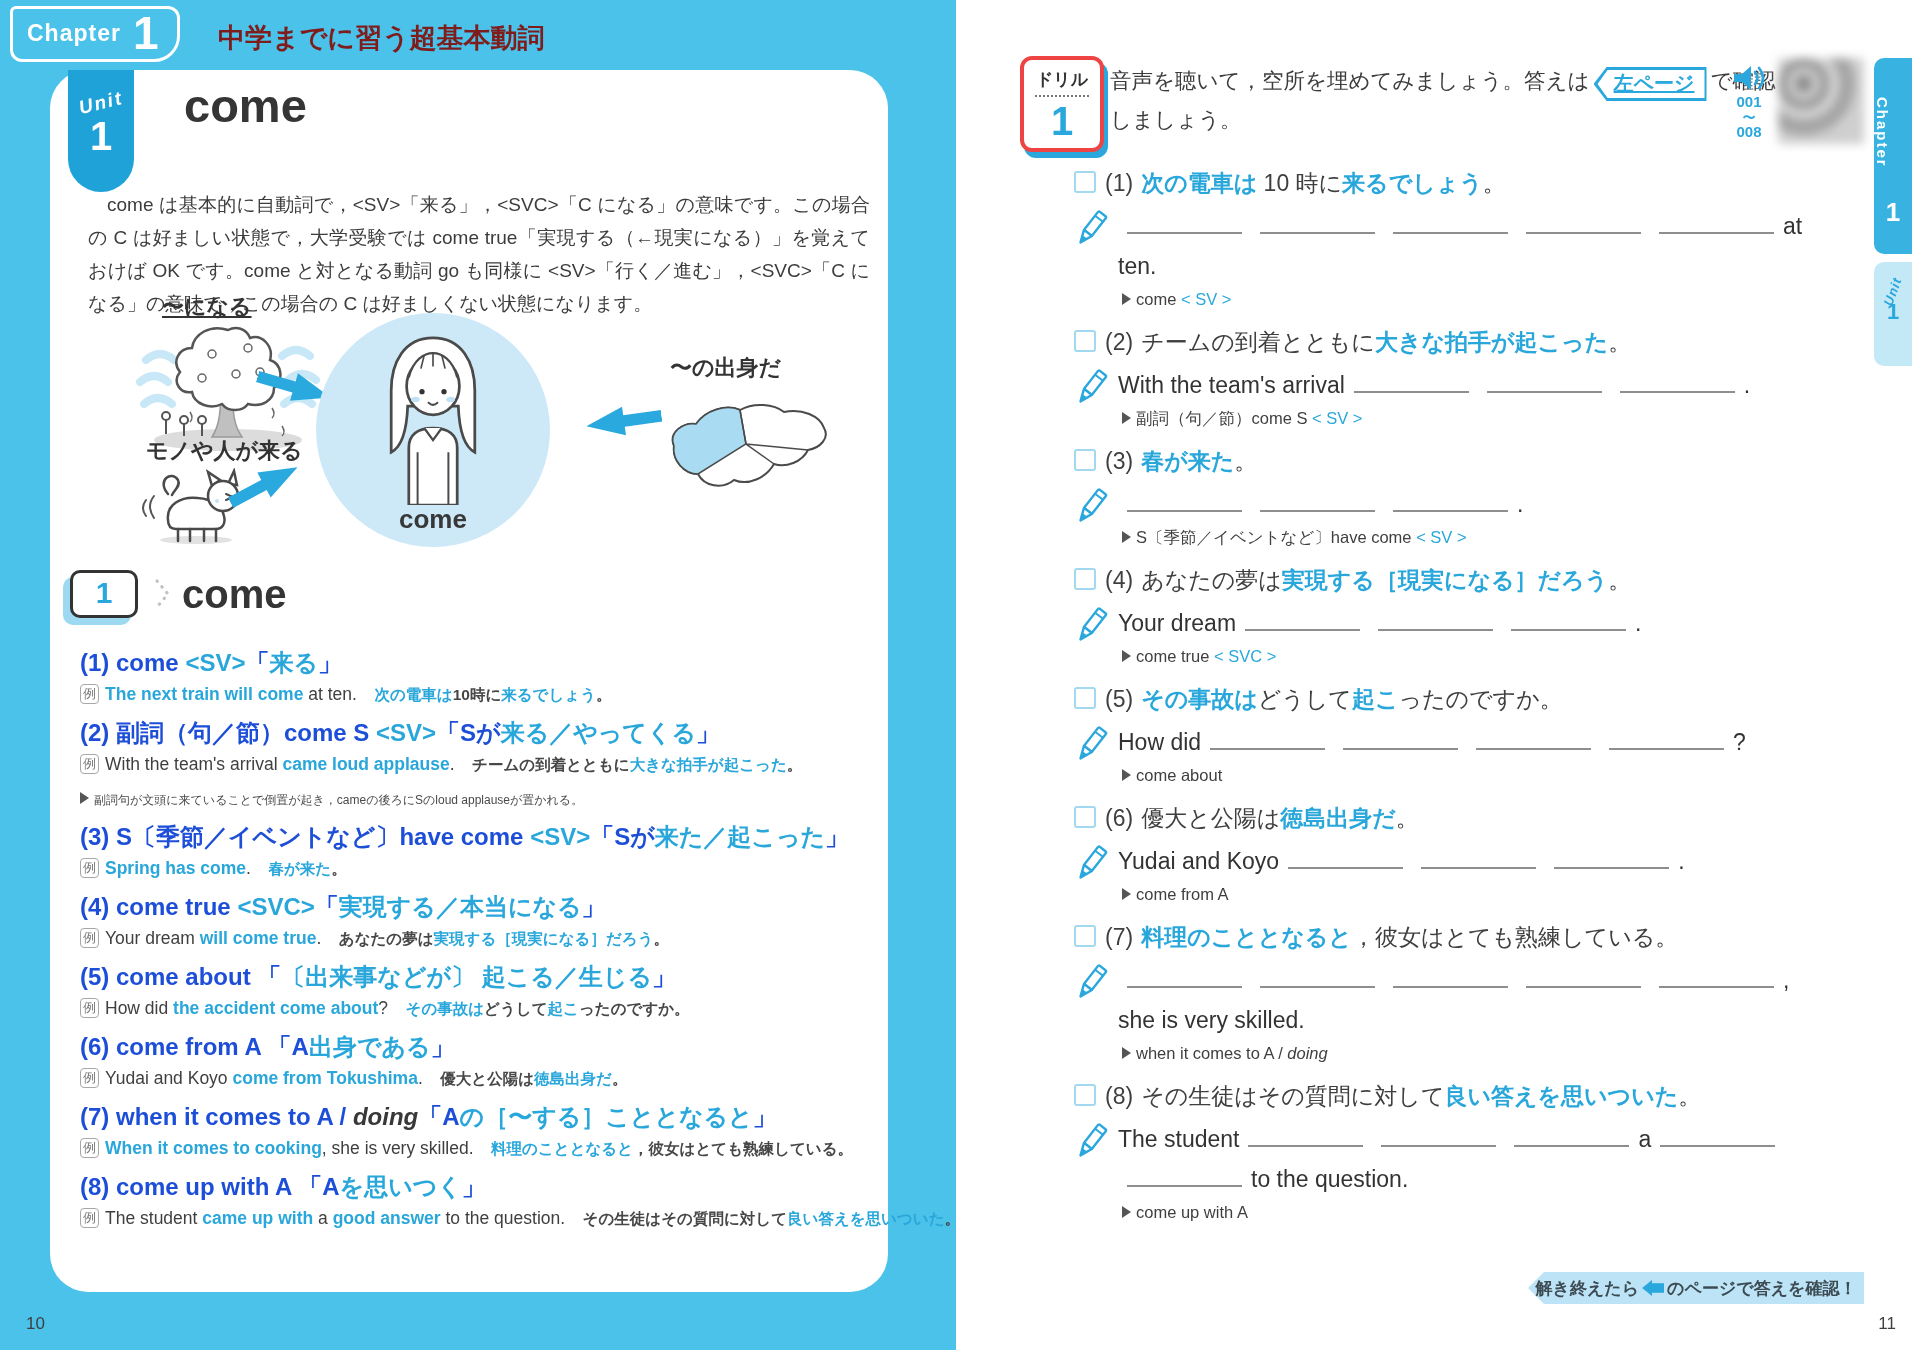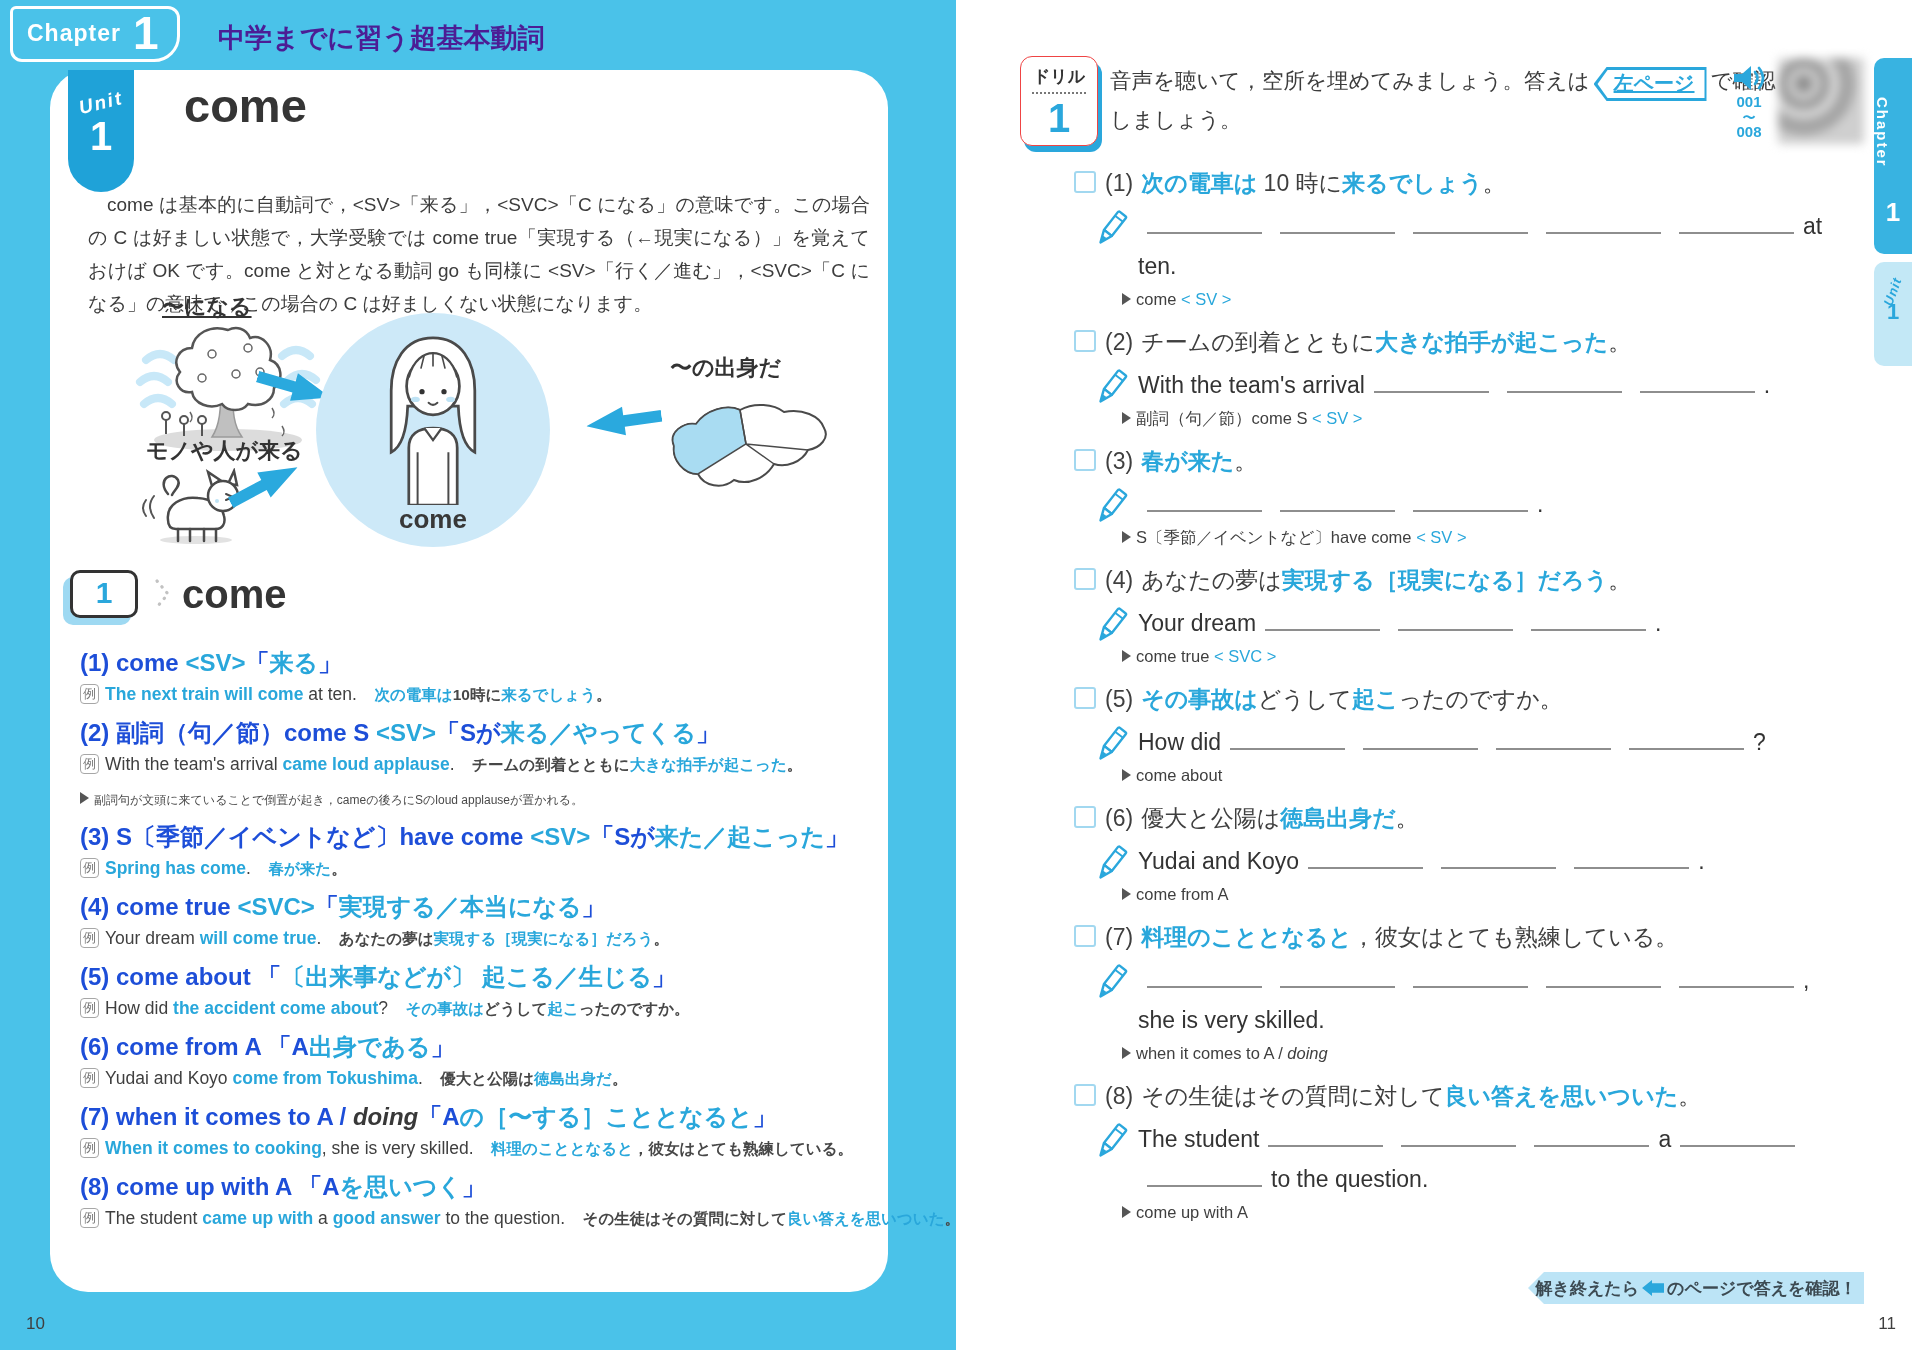--- a/index.html
+++ b/index.html
@@ -7,21 +7,21 @@
   .spread{position:relative;width:1912px;height:1350px;overflow:hidden;background:#fff;}
   .page{position:absolute;top:0;height:1350px;width:956px;}
   .page.left{left:0;background:#4ac2e9;}
   .page.right{left:956px;background:#ffffff;}
 
   
   .chapter-tab{position:absolute;left:10px;top:6px;display:flex;align-items:center;gap:12px;
     border:3px solid #fff;border-radius:6px 12px 26px 12px;padding:4px 18px 6px 14px;color:#fff;}
   .ch-label{font-size:23px;font-weight:700;letter-spacing:1px;}
   .ch-num{font-size:46px;font-weight:700;line-height:40px;}
-  .chapter-title{position:absolute;left:218px;top:20px;margin:0;font-size:27px;color:#4c1d95;font-weight:700;}
+  .chapter-title{position:absolute;left:218px;top:20px;margin:0;font-size:27px;color:#7f1d1d;font-weight:700;}
 
   .card{position:absolute;left:50px;top:70px;width:838px;height:1222px;background:#fff;border-radius:38px;}
 
   .unit-badge{position:absolute;left:18px;top:0;width:66px;height:122px;background:#1fa2d8;
     border-radius:0 0 33px 33px;color:#fff;text-align:center;}
   .unit-word{display:block;margin-top:22px;font-size:19px;font-style:italic;font-weight:700;transform:rotate(-14deg);letter-spacing:2px;}
   .unit-num{display:block;font-size:40px;font-weight:700;line-height:44px;}
 
   .unit-title{position:absolute;left:134px;top:8px;margin:0;font-size:47px;font-weight:700;color:#353535;}
 
@@ -69,21 +69,21 @@
   .seg-bl{color:#29a7db;font-weight:700;}
   .seg-jd{color:#474747;font-weight:700;font-size:15.5px;}
   .seg-jb{color:#29a7db;font-weight:700;font-size:15.5px;}
   .seg-nt{color:#4a4a4a;}
 
   .pageno{position:absolute;font-size:17px;color:#3f3f3f;}
   #pageno-left{left:26px;bottom:16px;}
   #pageno-right{right:16px;bottom:16px;}
 
   
-  .drill-badge{position:absolute;left:64px;top:56px;width:76px;height:88px;background:#fff;border:1px solid #ef4444;
+  .drill-badge{position:absolute;left:64px;top:56px;width:76px;height:88px;background:#fff;border:4px solid #ef4444;
     border-radius:12px;box-shadow:4px 6px 0 #2aa7dc;text-align:center;}
   .drill-word{display:block;font-size:17px;font-weight:700;color:#333;margin-top:8px;padding-bottom:4px;
     border-bottom:2px dotted #777;width:54px;margin-left:auto;margin-right:auto;}
   .drill-num{display:block;font-size:40px;font-weight:700;color:#2aa7dc;line-height:48px;}
 
   .instr{position:absolute;left:154px;top:62px;font-size:21.5px;line-height:38px;color:#3c3c3c;white-space:nowrap;}
   .lp-wrap{display:inline-block;background:#2aa7dc;clip-path:polygon(13px 0,100% 0,100% 100%,13px 100%,0 50%);
     padding:2px;vertical-align:-2px;margin:0 4px;}
   .lp-inner{display:block;background:#fff;clip-path:polygon(12px 1px,100% 1px,100% calc(100% - 1px),12px calc(100% - 1px),2px 50%);
     padding:0 10px 2px 18px;color:#2aa7dc;font-weight:700;font-size:20px;line-height:28px;text-decoration:underline;}
@@ -103,21 +103,21 @@
   .side-tab-unit .vtext{font-size:13px;font-weight:700;font-style:italic;transform:rotate(-70deg);margin-top:22px;display:inline-block;letter-spacing:1px;}
   .side-tab-unit .vnum{font-size:22px;font-weight:700;line-height:24px;display:block;}
 
   .ditems{position:absolute;left:118px;top:168px;width:792px;}
   .d-item{margin-bottom:17px;}
   .d-q{font-size:23px;line-height:30px;white-space:nowrap;}
   .checkbox{display:inline-block;width:18px;height:18px;border:2px solid #a2d8f0;border-radius:3px;margin-right:9px;vertical-align:-2px;}
   .d-num{color:#3f3f3f;margin-right:8px;}
   .seg-qd{color:#3f3f3f;}
   .seg-qb{color:#29a7db;font-weight:700;}
-  .d-ans{position:relative;margin:8px 0 2px 64px;font-size:23px;}
+  .d-ans{position:relative;margin:8px 0 2px 44px;font-size:23px;}
   .d-row{line-height:40px;white-space:nowrap;color:#333;}
   .seg-ad{color:#333;}
   .blank{display:inline-block;width:115px;height:26px;border-bottom:2px solid #8e8e8e;margin:0 9px;}
   .pencil{position:absolute;left:-44px;top:2px;}
   .d-note{margin-left:48px;margin-top:2px;font-size:16.5px;line-height:22px;color:#3f3f3f;white-space:nowrap;}
   .seg-nd{color:#3f3f3f;}
   .seg-nb{color:#29a7db;}
   .seg-ni{color:#3f3f3f;font-style:italic;}
 
   .ribbon{position:absolute;left:572px;top:1272px;width:336px;height:32px;background:#bce4f6;

